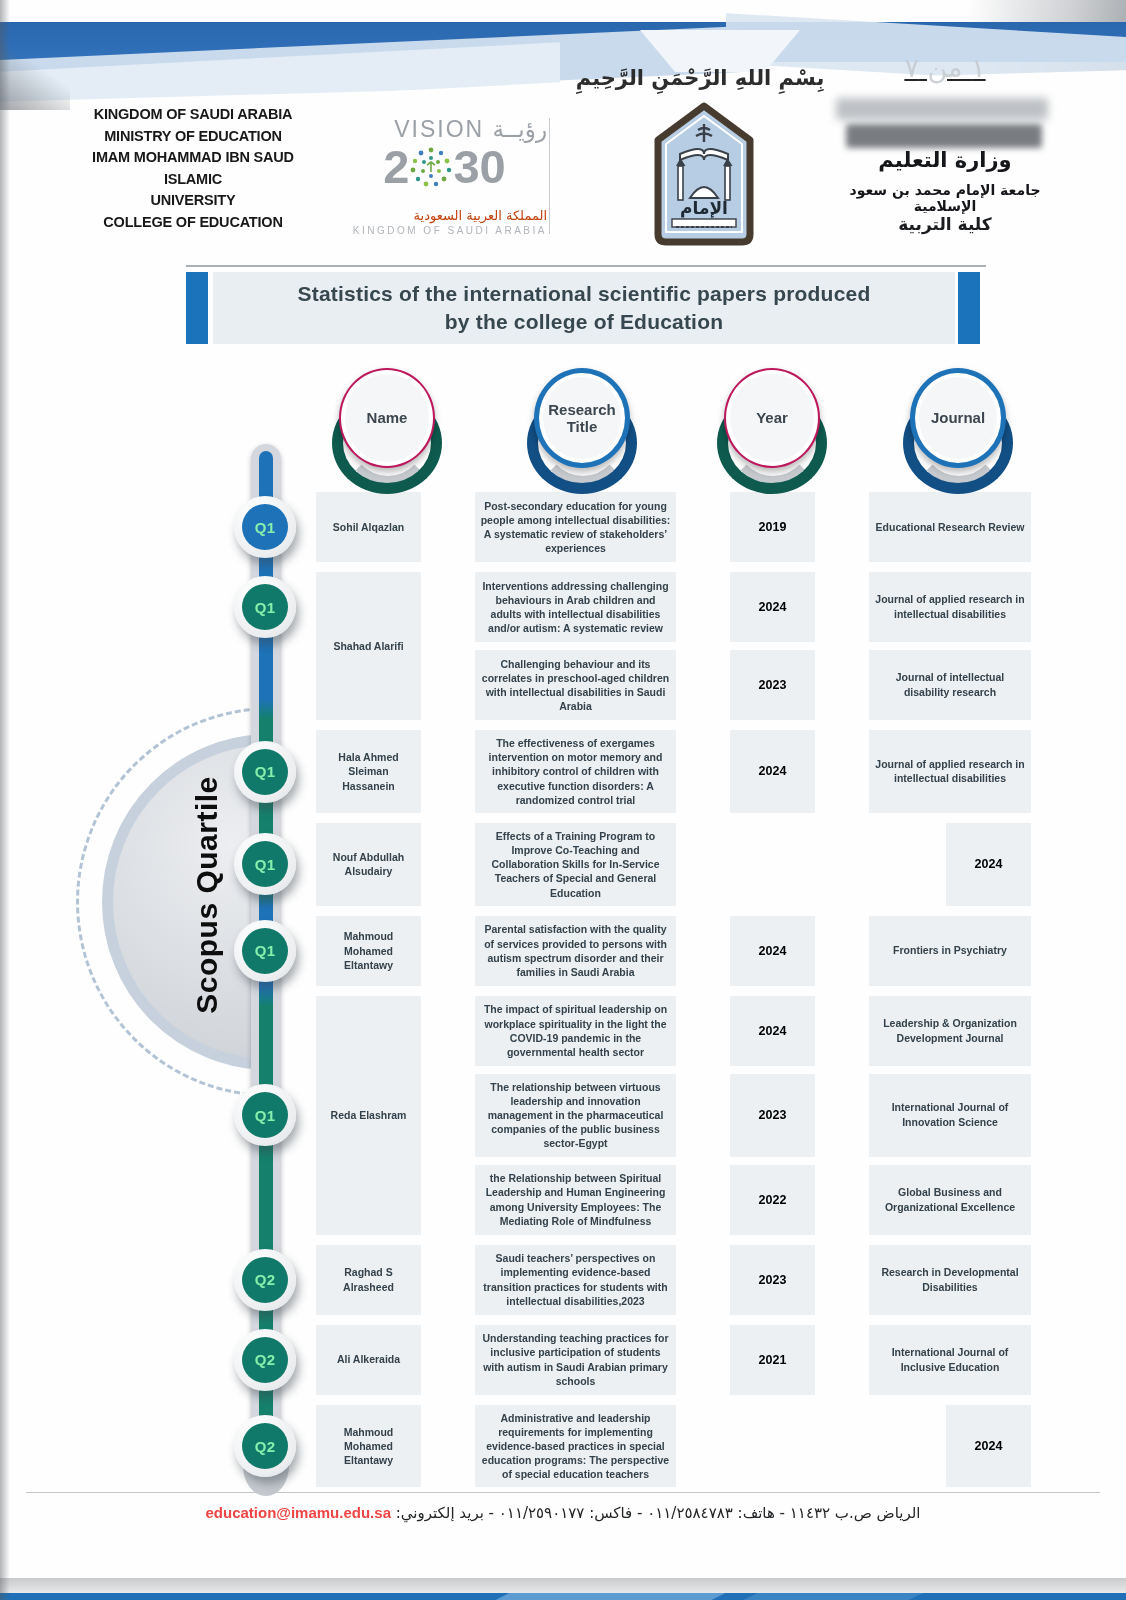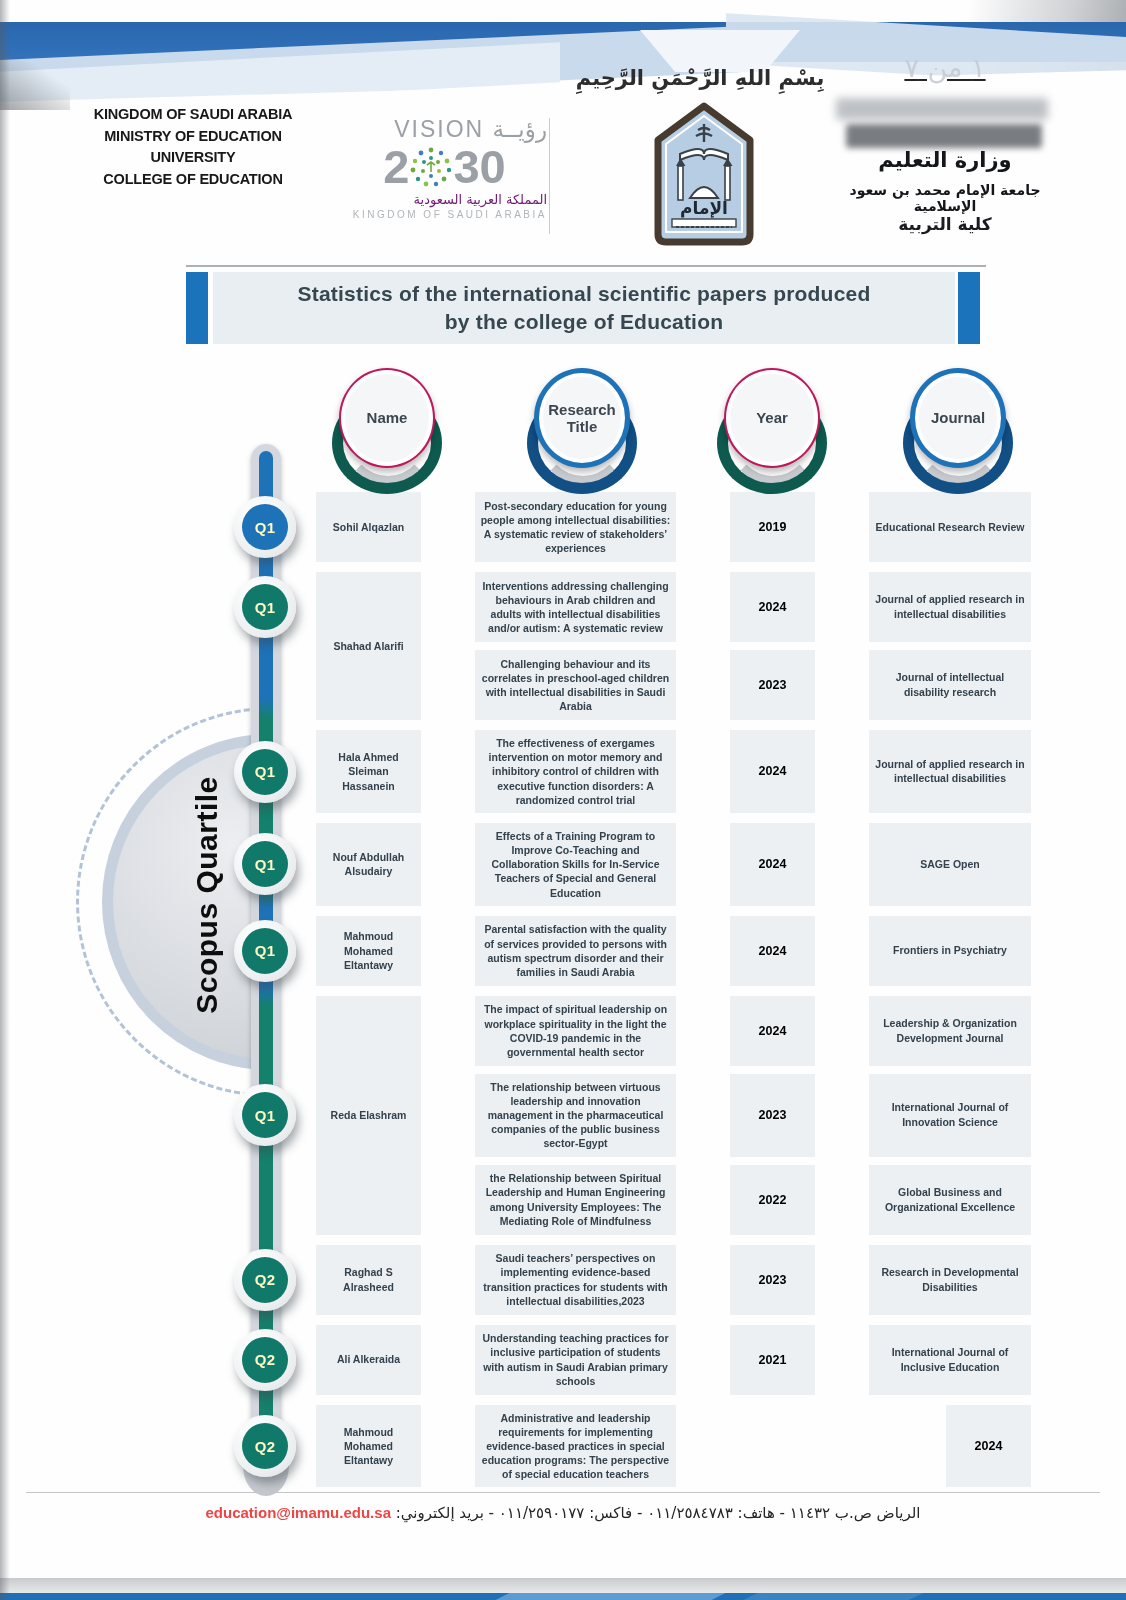--- a/index.html
+++ b/index.html
@@ -33,21 +33,21 @@
   
   .org-block { position:absolute; left:72px; top:104px; width:242px; text-align:center; z-index:7; }
   .org-block p { font-size:14.5px; font-weight:bold; color:#181818; line-height:21.5px; letter-spacing:-0.2px; }
 
   .bismillah { position:absolute; left:560px; top:66px; width:280px; text-align:center;
     font-size:21px; font-weight:bold; color:#2d2d2d; z-index:7; }
 
   .vision { position:absolute; left:342px; top:116px; width:205px; text-align:right; z-index:7; color:#9aa0a6; }
   .vision .v-row1 { font-size:23px; letter-spacing:2px; color:#9aa0a6; }
   .vision .v-row2 { display:flex; align-items:center; justify-content:center; font-size:47px; font-weight:bold; line-height:48px; color:#9aa0a6; }
-  .vision .v-ar-sm { font-size:13px; color:#701a75; margin-top:1px; }
+  .vision .v-ar-sm { font-size:13px; color:#c2410c; margin-top:17px; }
   .vision .v-en-sm { font-size:10px; letter-spacing:2.5px; color:#b0b5ba; margin-top:2px; }
 
   .header-vline { position:absolute; left:549px; top:118px; width:1px; height:116px; background:#c9cdd2; z-index:7; }
   .header-rule { position:absolute; left:186px; top:265px; width:800px; height:2px; background:#80878d; opacity:.65; z-index:7; }
 
   .uni-logo { position:absolute; left:652px; top:102px; z-index:7; }
 
   .min-block { position:absolute; left:828px; top:52px; width:234px; text-align:center; z-index:7;text-decoration:underline; }
   .page-indicator { font-size:27px; color:#c6cad0; opacity:.85; margin-bottom:6px; }
   .redact { border-radius:3px; filter:blur(4px); }
@@ -112,21 +112,21 @@
   .papers { flex:1; display:flex; flex-direction:column; gap:8px; }
   .paper { display:flex; justify-content:space-between; }
   .title-cell { width:201px; min-height:70px; font-size:10.5px; font-weight:bold; color:#33424c; line-height:1.35; }
   .year-cell { width:85px; font-size:12.5px; font-weight:bold; color:#000000; }
   .journal-cell { width:162px; font-size:10.5px; font-weight:bold; color:#33424c; line-height:1.4; }
 
   .q-badge { position:absolute; left:-82px; width:62px; height:62px; border-radius:50%;
     background:radial-gradient(circle at 35% 30%, #ffffff, #eceef0 68%, #d9dce0);
     box-shadow:3px 7px 10px rgba(60,70,80,.45); z-index:6; }
   .q-badge .inner { position:absolute; inset:8px; border-radius:50%; display:flex; align-items:center;
-    justify-content:center; color:#fef9c3; font-weight:bold; font-size:15px; letter-spacing:.3px; }
+    justify-content:center; color:#86efac; font-weight:bold; font-size:15px; letter-spacing:.3px; }
   .q-badge.theme-blue .inner { background:#1e72b7; }
   .q-badge.theme-teal .inner { background:#11796a; }
 
   
   .footer-rule { position:absolute; left:26px; top:1492px; width:1074px; height:1px; background:#c3c5c7; }
   .footer-text { position:absolute; left:0; top:1504px; width:100%; text-align:center; direction:rtl;
     font-size:15px; color:#222426; }
   .footer-text .email { font-weight:bold; color:#ef4444; font-family:"Liberation Sans", sans-serif; }
   .bottom-gray { position:absolute; left:0; top:1578px; width:100%; height:15px;
     background:linear-gradient(180deg,#c9cacc,#e8e9ea); }
@@ -147,20 +147,21 @@
   <div class="ribbon-light1"></div>
   <div class="ribbon-light2"></div>
   <div class="ribbon-notch"></div>
   <div class="ribbon-cover"></div>
 
   <div class="bismillah ar">بِسْمِ اللهِ الرَّحْمَنِ الرَّحِيمِ</div>
 
   <div class="org-block">
     <p>KINGDOM OF SAUDI ARABIA</p>
     <p>MINISTRY OF EDUCATION</p>
+    <p>IMAM MOHAMMAD IBN SAUD ISLAMIC</p>
     <p>UNIVERSITY</p>
     <p>COLLEGE OF EDUCATION</p>
   </div>
 
   <div class="vision">
     <div class="v-row1">
       <span>VISION</span>
       <span class="ar">رؤيــة</span>
     </div>
     <div class="v-row2">
@@ -310,21 +311,20 @@
   </div>
       <div class="entry">
     <div class="q-badge theme-teal" style="top: 10.5px;">
       <div class="inner">Q1</div>
     </div>
     <div class="cell name-cell">Nouf Abdullah Alsudairy</div>
     <div class="papers">
           <div class="paper">
     <div class="cell title-cell">Effects of a Training Program to Improve Co-Teaching and Collaboration Skills for In-Service Teachers of Special and General Education</div>
     <div class="cell year-cell">2024</div>
-    <div class="cell journal-cell">SAGE Open</div>
   </div>
         </div>
   </div>
       <div class="entry">
     <div class="q-badge theme-teal" style="top: 4px;">
       <div class="inner">Q1</div>
     </div>
     <div class="cell name-cell">Mahmoud Mohamed Eltantawy</div>
     <div class="papers">
           <div class="paper">

